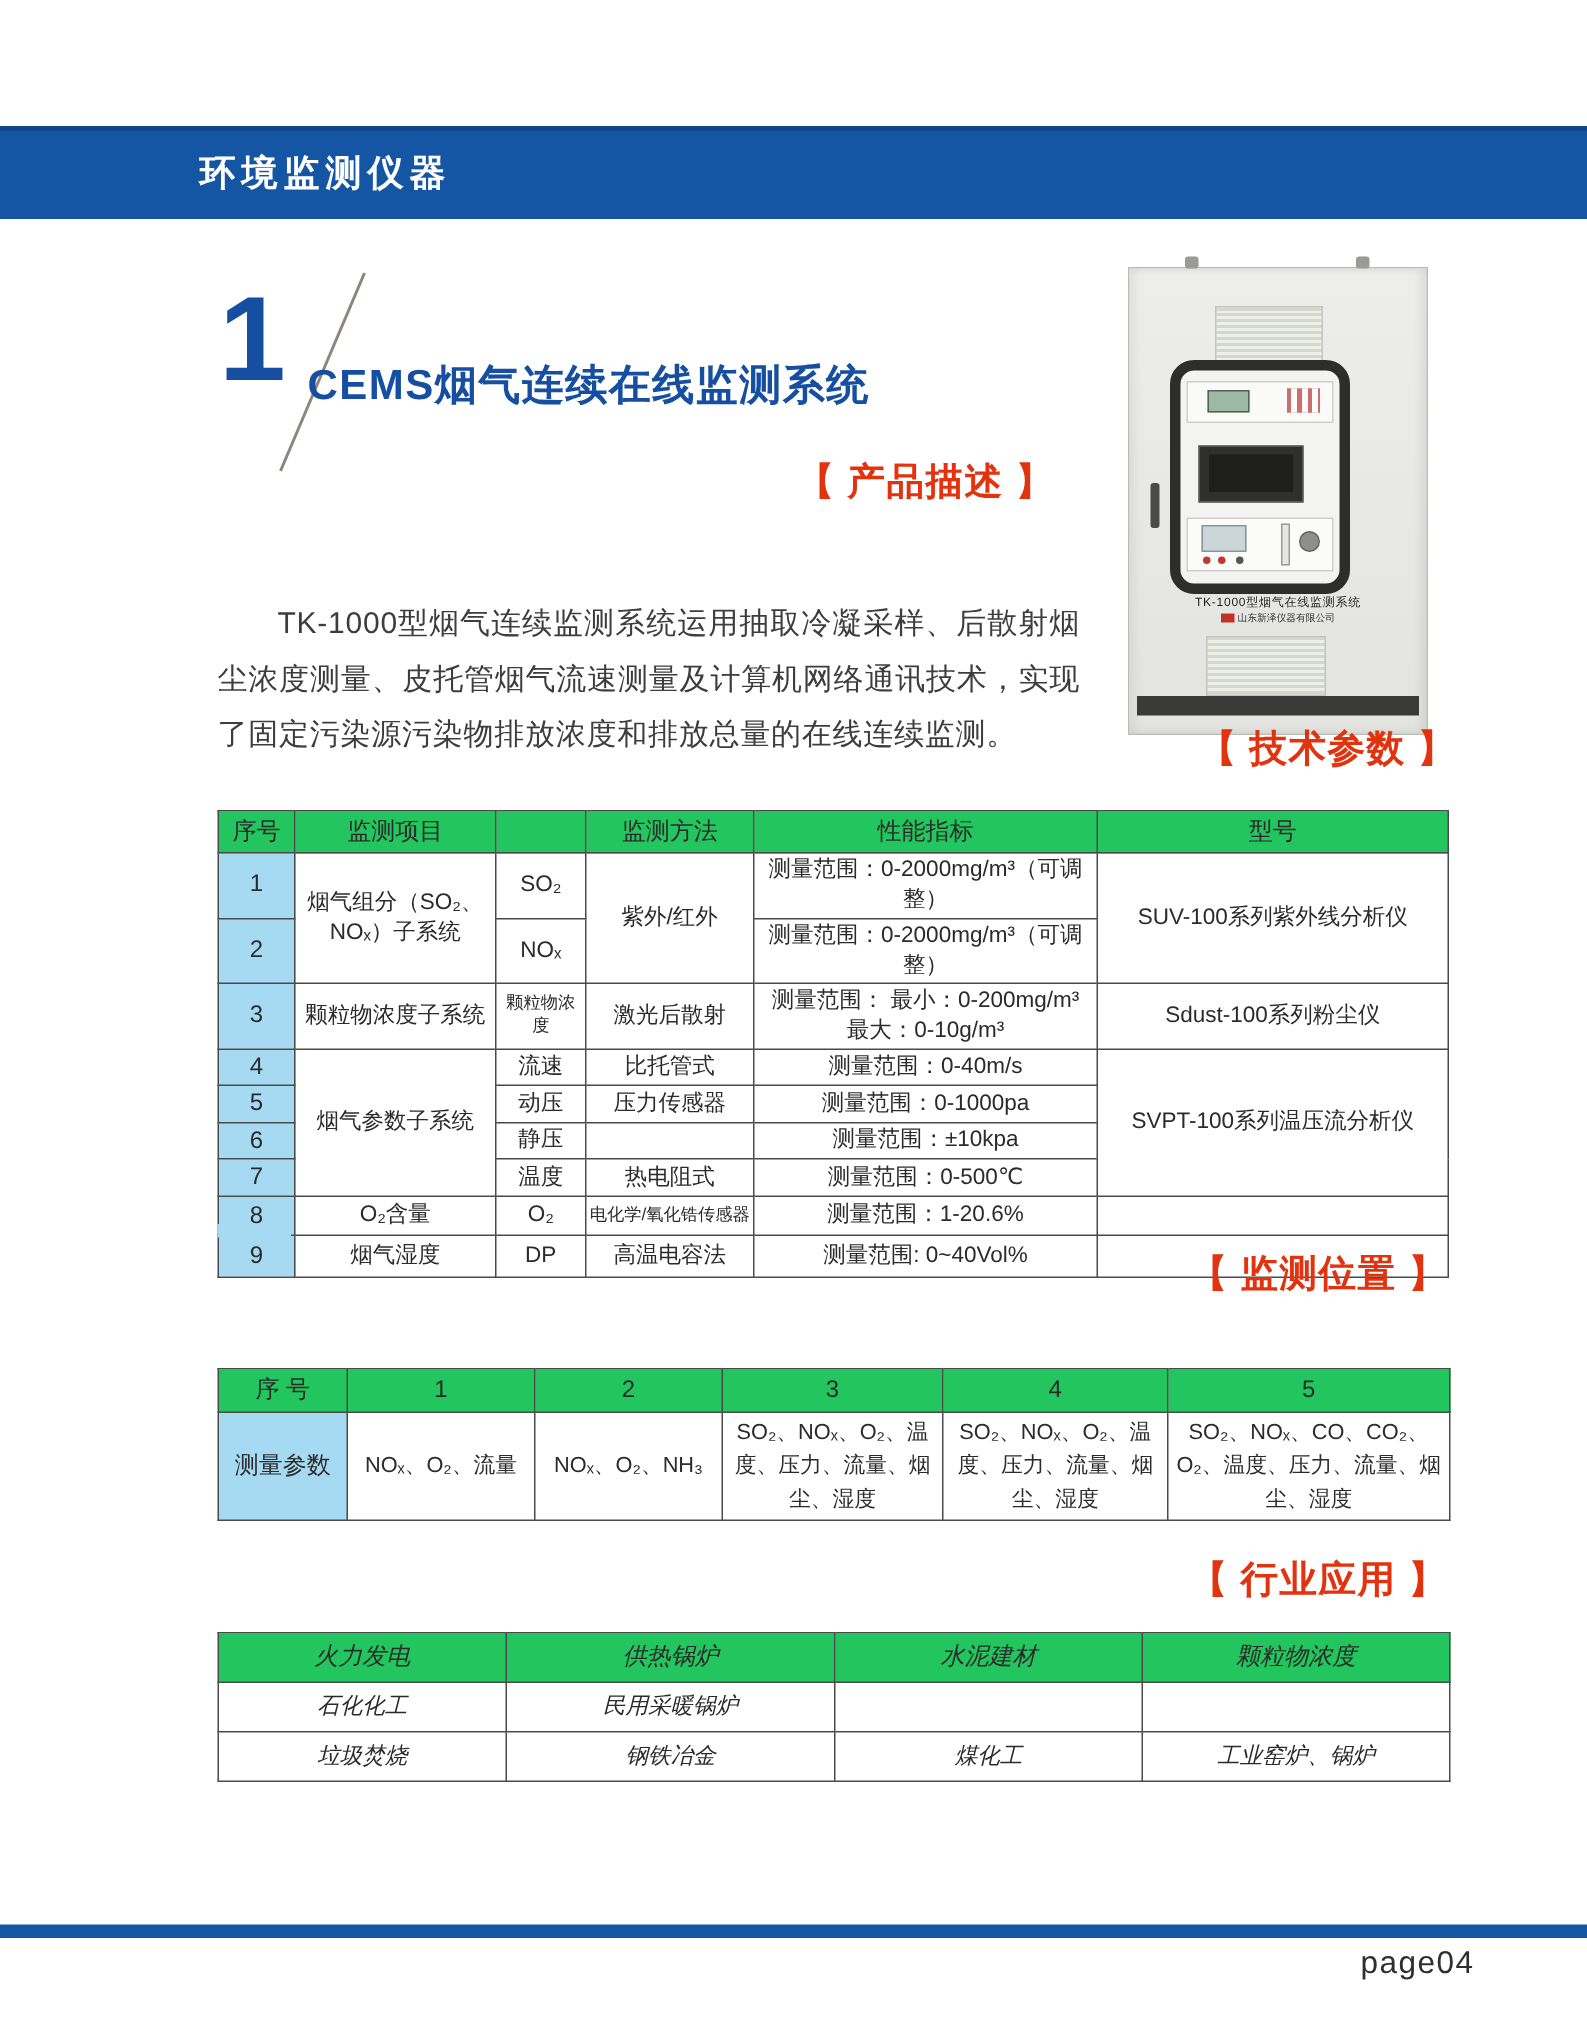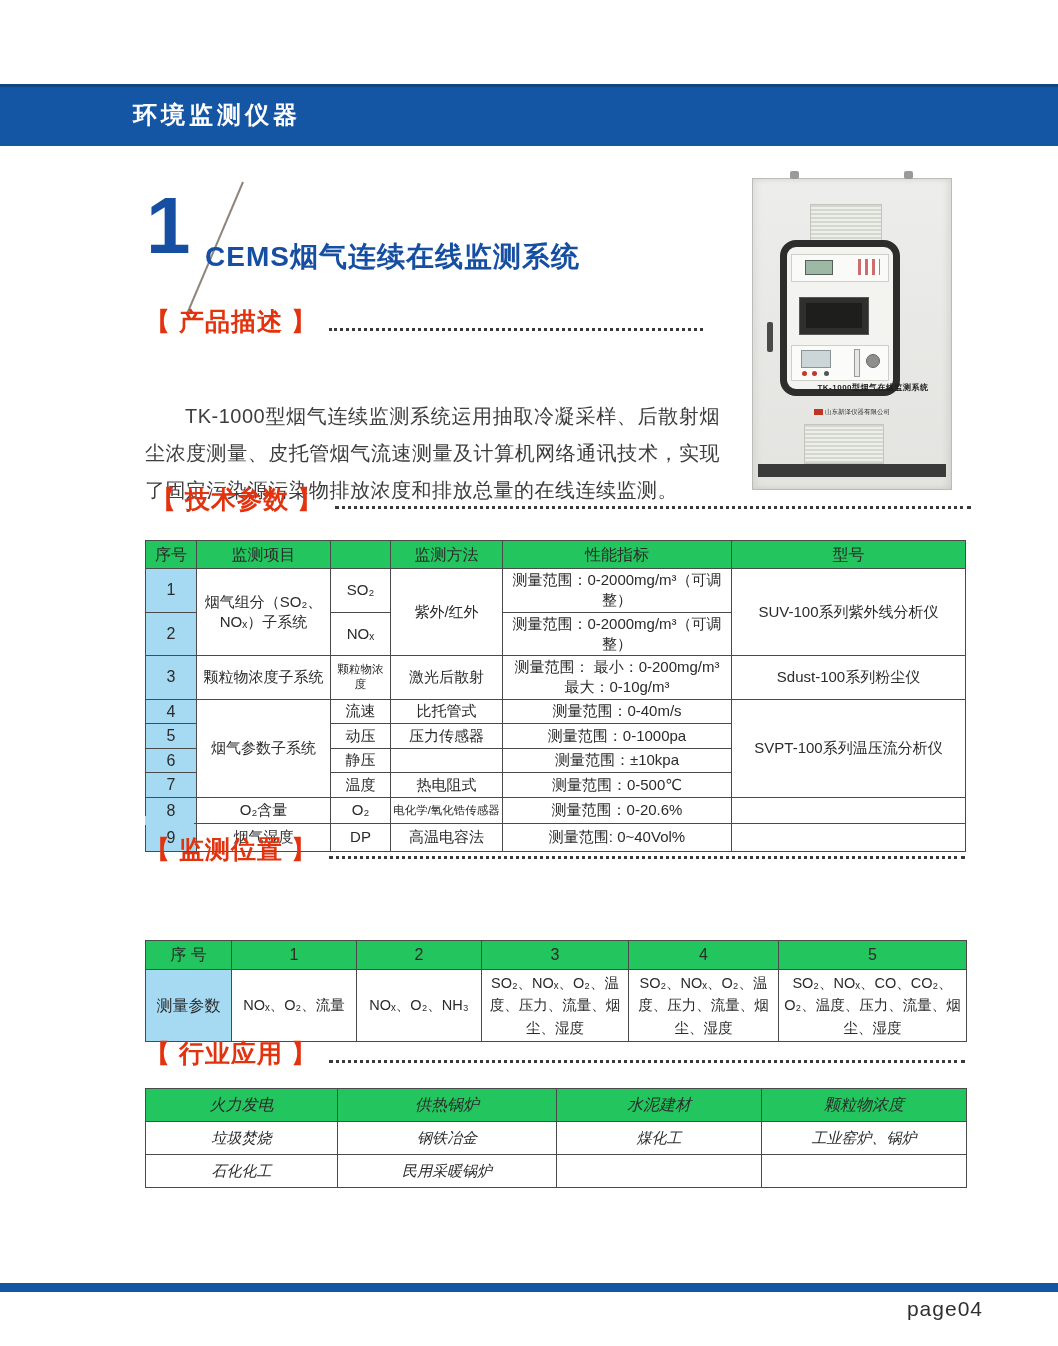--- a/index.html
+++ b/index.html
@@ -15,21 +15,21 @@
     box-shadow:inset 0 3px 0 rgba(0,0,0,.18);display:flex;align-items:center;}
   .banner .left-title{position:absolute;left:133px;color:#fff;font-size:24px;font-weight:700;letter-spacing:4px;}
   .banner .right-title{position:absolute;right:68px;color:#fff;font-size:24px;font-weight:700;letter-spacing:2px;}
 
   
   .hero-num{left:146px;top:186px;font-size:80px;line-height:80px;font-weight:700;color:#164fa2;}
   .hero-slash{left:184px;top:180px;}
   .hero-title{left:205px;top:238px;font-size:28px;font-weight:700;color:#164fa2;letter-spacing:1px;}
 
   
-  .sec-head{display:flex;align-items:flex-end;height:34px;}
+  .sec-head{display:flex;align-items:flex-end;height:34px;flex-direction:column;}
   .sec-title{color:#e2320e;font-size:25px;font-weight:700;letter-spacing:1px;white-space:nowrap;}
   .leader{flex:1;height:0;border-bottom:3px dotted #3a3a3a;margin:0 0 7px 12px;}
 
   .desc-text{left:145px;top:350px;width:575px;font-size:20px;line-height:37px;color:#3d3d3d;
     text-indent:2em;letter-spacing:.5px;text-align:justify;margin-top:48px;}
 
   
   table{border-collapse:collapse;table-layout:fixed;}
   td{border:1px solid #4a4a4a;text-align:center;vertical-align:middle;
      font-size:15px;color:#2b2b2b;padding:1px 3px;line-height:1.35;}
@@ -57,22 +57,22 @@
   .btns{position:absolute;right:8px;top:4px;width:22px;height:16px;
     background:repeating-linear-gradient(90deg,#b33 0 3px,#fff 3px 7px),repeating-linear-gradient(0deg,#b33 0 3px,#fff 3px 8px);opacity:.7;}
   .mod2{position:absolute;left:12px;top:50px;width:68px;height:36px;background:#2f2f2d;border:1px solid #575753;}
   .mod2i{position:absolute;left:6px;top:5px;right:6px;bottom:6px;background:#1e1e1d;}
   .mod3{position:absolute;left:4px;top:98px;right:4px;height:34px;background:#fbfbf9;border:1px solid #cfcfca;}
   .scr3{position:absolute;left:9px;top:4px;width:28px;height:16px;background:#ccd6d8;border:1px solid #8a9496;}
   .dotb{position:absolute;bottom:4px;width:5px;height:5px;border-radius:50%;}
   .flow{position:absolute;right:28px;top:3px;width:4px;height:26px;background:#e7e7e3;border:1px solid #9a9a96;}
   .gauge{position:absolute;right:8px;top:8px;width:12px;height:12px;border-radius:50%;background:#8e8e8a;border:1px solid #666;}
   .handle{position:absolute;left:15px;top:144px;width:6px;height:30px;background:#4a4a48;border-radius:2px;}
-  .cab-label{position:absolute;left:0;top:204px;width:100%;text-align:center;
-    font-size:8px;font-weight:700;color:#1d1d1d;letter-spacing:.5px;margin-left:21px;}
+  .cab-label{position:absolute;left:0;top:218px;width:100%;text-align:center;
+    font-size:8px;font-weight:400;color:#1d1d1d;letter-spacing:.5px;}
   .cab-brand{position:absolute;left:0;top:230px;width:100%;text-align:center;font-size:6.5px;color:#303030;}
   .logo-mark{display:inline-block;width:9px;height:6px;background:#c23324;margin-right:2px;vertical-align:middle;}
   .cab-base{position:absolute;left:6px;right:6px;top:286px;height:13px;background:#3a3a3a;}
 
   
   .foot-bar{left:0;top:1283px;width:1058px;height:9px;background:#1456a4;}
   .page-num{right:75px;top:1297px;font-size:21px;color:#2f2f2f;letter-spacing:1px;}
 </style>
 </head>
 <body>
@@ -194,40 +194,40 @@
     <td class="idx">7</td>
     <td>温度</td>
     <td>热电阻式</td>
     <td class="perf">测量范围：0-500℃</td>
   </tr>
   <tr style="height:26px">
     <td class="idx">8</td>
     <td>O₂含量</td>
     <td>O₂</td>
     <td class="small">电化学/氧化锆传感器</td>
-    <td class="perf">测量范围：0-20.6%</td>
+    <td class="perf">测量范围：1-20.6%</td>
     <td></td>
   </tr>
   <tr style="height:28px">
     <td class="idx">9</td>
     <td>烟气湿度</td>
     <td>DP</td>
     <td>高温电容法</td>
     <td class="perf">测量范围: 0~40Vol%</td>
     <td></td>
   </tr>
 </tbody>
   </table>
 <div class="abs blue-tab" style="left:145px;top:816px;"></div>
 
 <div class="abs sec-head" style="left:145px;top:832px;width:820px;">
   <span class="sec-title">【 监测位置 】</span>
   <span class="leader"></span>
 </div>
-<table class="abs" style="left:145px;top:940px;width:821px;">
+<table class="abs" style="left:145px;top:912px;width:821px;">
   <colgroup>
       <col style="width:86px">
       <col style="width:125px">
       <col style="width:125px">
       <col style="width:147px">
       <col style="width:150px">
       <col style="width:188px">
     </colgroup>
   <tbody>
       <tr style="height:29px">
@@ -261,28 +261,28 @@
       <col style="width:205px">
     </colgroup>
   <tbody>
       <tr style="height:33px">
     <td class="hd">火力发电</td>
     <td class="hd">供热锅炉</td>
     <td class="hd">水泥建材</td>
     <td class="hd">颗粒物浓度</td>
   </tr>
   <tr style="height:33px">
+    <td>石化化工</td>
+    <td>民用采暖锅炉</td>
+    <td></td>
+    <td></td>
+  </tr>
+  <tr style="height:33px">
     <td>垃圾焚烧</td>
     <td>钢铁冶金</td>
     <td>煤化工</td>
     <td>工业窑炉、锅炉</td>
   </tr>
-  <tr style="height:33px">
-    <td>石化化工</td>
-    <td>民用采暖锅炉</td>
-    <td></td>
-    <td></td>
-  </tr>
 </tbody>
   </table>
 
 <div class="abs foot-bar"></div>
 <div class="abs page-num">page04</div>
 
 </body></html>

